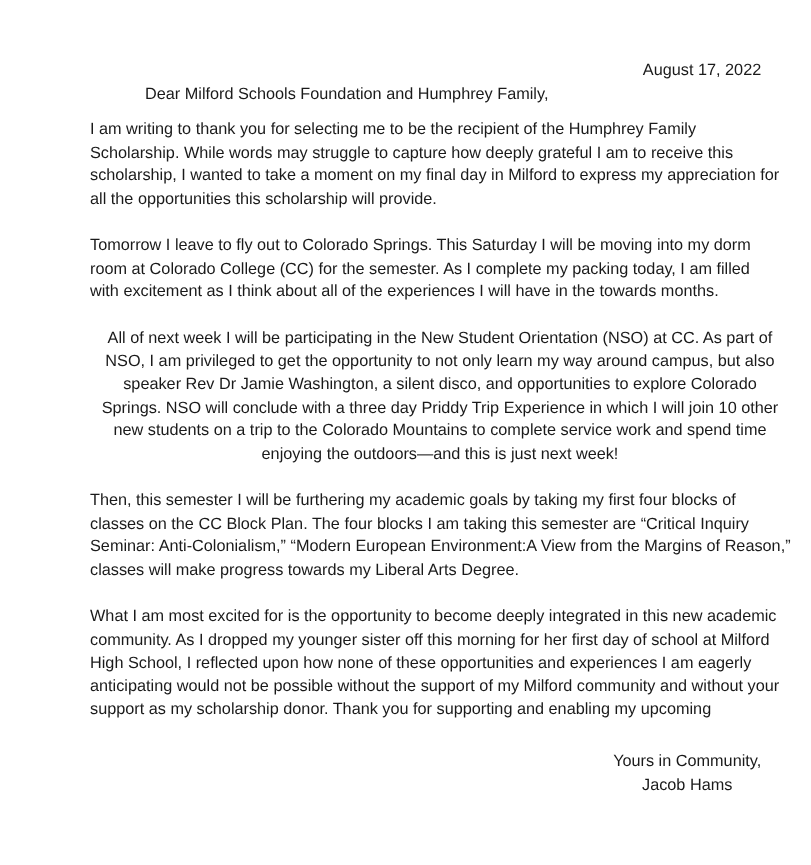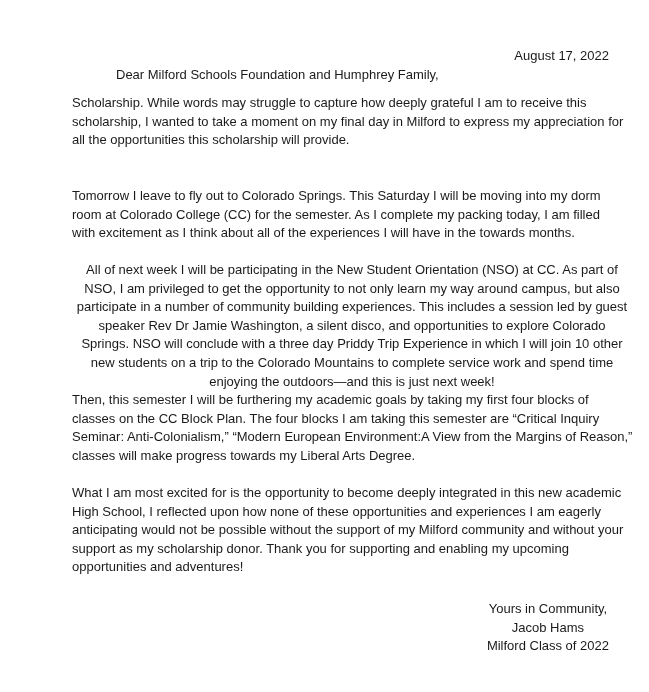--- a/index.html
+++ b/index.html
@@ -22,54 +22,53 @@
   .closing .ln { display: block; white-space: nowrap; }
 </style>
 </head>
 <body>
 
 <div class="page">
   <div class="date">August 17, 2022</div>
   <div class="salutation">Dear Milford Schools Foundation and Humphrey Family,</div>
 
   <div class="para" id="p1">
+    <span class="ln">I am writing to thank you for selecting me to be the recipient of the Humphrey Family</span>
     <span class="ln">Scholarship. While words may struggle to capture how deeply grateful I am to receive this</span>
     <span class="ln">scholarship, I wanted to take a moment on my final day in Milford to express my appreciation for</span>
     <span class="ln">all the opportunities this scholarship will provide.</span>
   </div>
 
   <div class="para" id="p2">
     <span class="ln">Tomorrow I leave to fly out to Colorado Springs. This Saturday I will be moving into my dorm</span>
     <span class="ln">room at Colorado College (CC) for the semester. As I complete my packing today, I am filled</span>
     <span class="ln">with excitement as I think about all of the experiences I will have in the towards months.</span>
   </div>
 
   <div class="para" id="p3">
     <span class="ln">All of next week I will be participating in the New Student Orientation (NSO) at CC. As part of</span>
     <span class="ln">NSO, I am privileged to get the opportunity to not only learn my way around campus, but also</span>
-    <span class="ln">participate in a number of community building experiences. This includes a session led by guest</span>
     <span class="ln">speaker Rev Dr Jamie Washington, a silent disco, and opportunities to explore Colorado</span>
     <span class="ln">Springs. NSO will conclude with a three day Priddy Trip Experience in which I will join 10 other</span>
     <span class="ln">new students on a trip to the Colorado Mountains to complete service work and spend time</span>
     <span class="ln">enjoying the outdoors—and this is just next week!</span>
   </div>
 
   <div class="para" id="p4">
     <span class="ln">Then, this semester I will be furthering my academic goals by taking my first four blocks of</span>
     <span class="ln">classes on the CC Block Plan. The four blocks I am taking this semester are “Critical Inquiry</span>
     <span class="ln">Seminar: Anti-Colonialism,” “Modern European Environment:A View from the Margins of Reason,”</span>
     <span class="ln">classes will make progress towards my Liberal Arts Degree.</span>
   </div>
 
   <div class="para" id="p5">
     <span class="ln">What I am most excited for is the opportunity to become deeply integrated in this new academic</span>
+    <span class="ln">community. As I dropped my younger sister off this morning for her first day of school at Milford</span>
     <span class="ln">High School, I reflected upon how none of these opportunities and experiences I am eagerly</span>
     <span class="ln">anticipating would not be possible without the support of my Milford community and without your</span>
     <span class="ln">support as my scholarship donor. Thank you for supporting and enabling my upcoming</span>
-    <span class="ln">opportunities and adventures!</span>
   </div>
 
   <div class="closing">
     <span class="ln">Yours in Community,</span>
     <span class="ln">Jacob Hams</span>
-    <span class="ln">Milford Class of 2022</span>
   </div>
 </div>
 
 </body></html>

